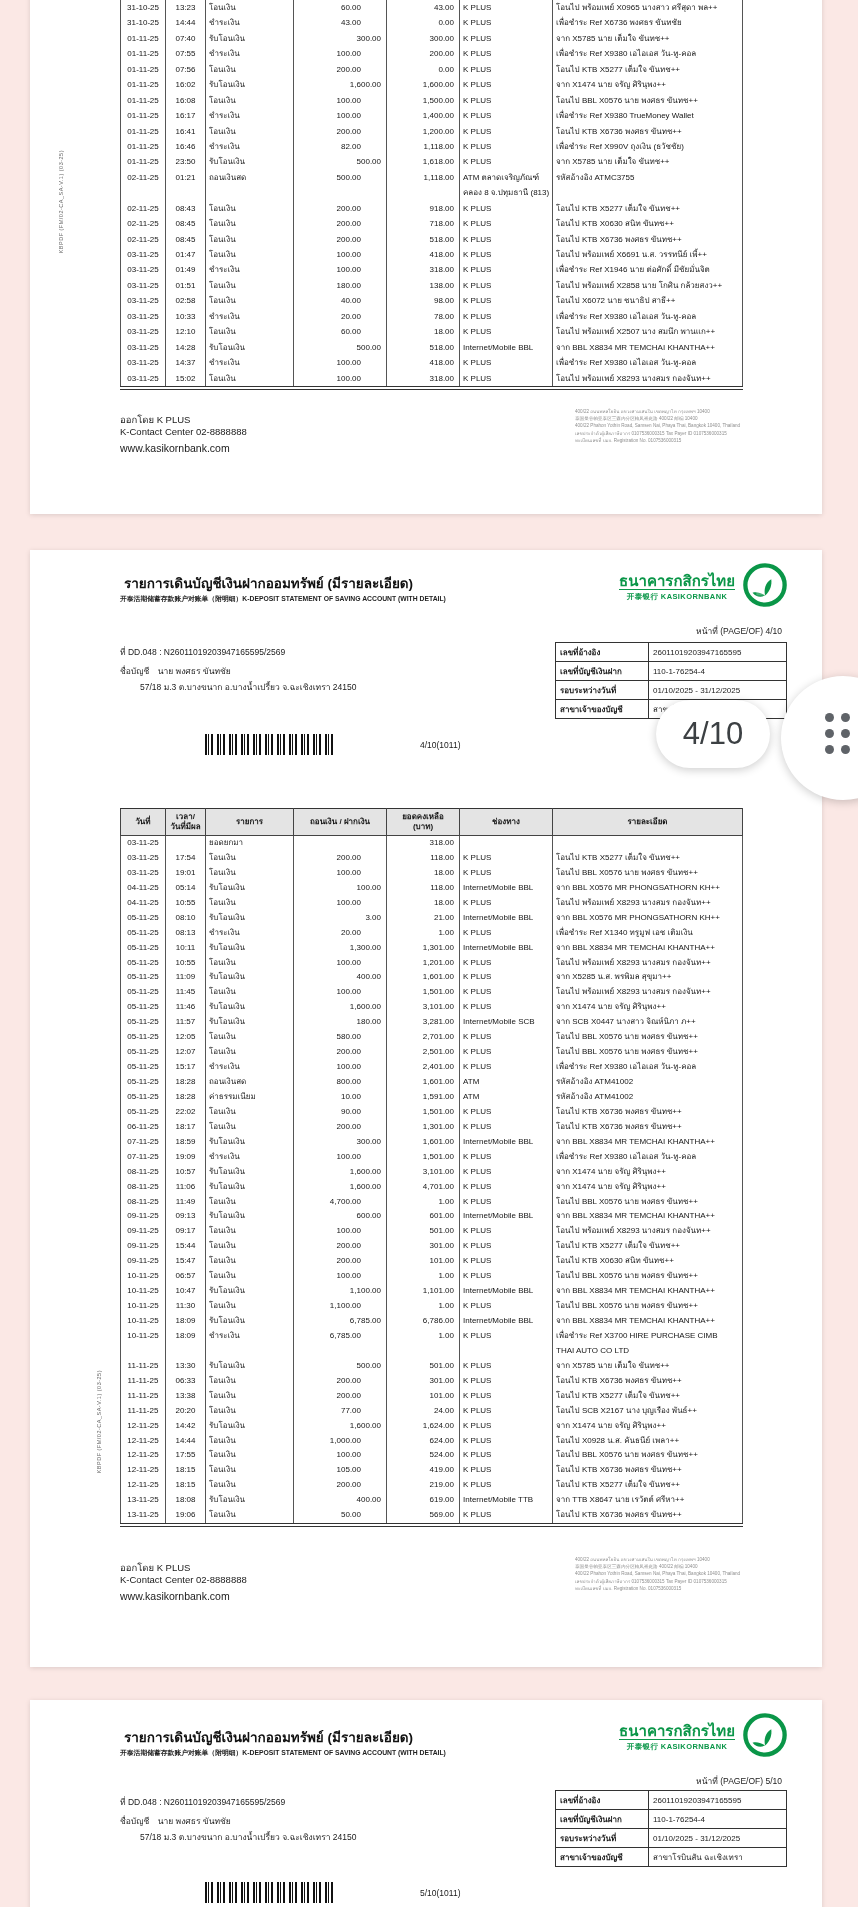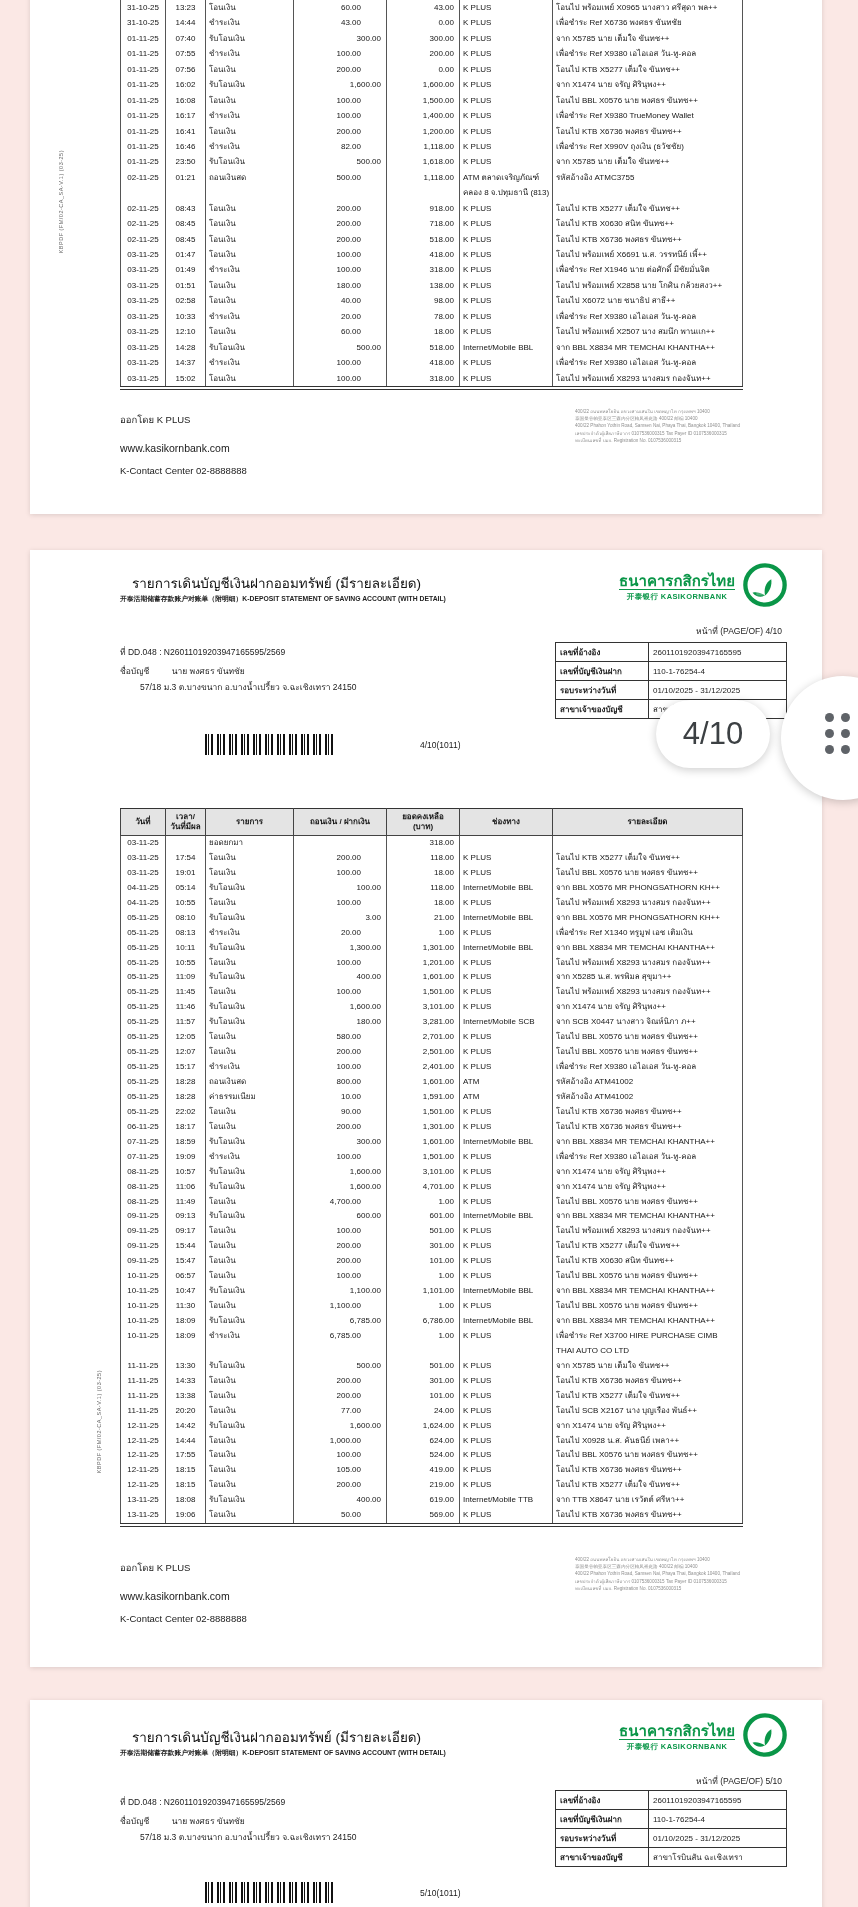--- a/index.html
+++ b/index.html
@@ -22,42 +22,42 @@
   .p4t .ln{height:14.95px;line-height:14.95px;}
   .tc{text-align:center;}
   .c-amt{text-align:right;}
   .c-amt.w .ln{padding-right:22px;}
   .c-amt.dp .ln{padding-right:2px;}
   .c-bal{text-align:right;}
   .c-bal .ln{padding-right:2px;}
   .hdr2{display:block;}
 
   
-  .st-title{position:absolute;left:102px;top:22px;font-size:13.5px;font-weight:normal;color:#111;white-space:nowrap;}
+  .st-title{position:absolute;left:94px;top:22px;font-size:13.5px;font-weight:bold;color:#111;white-space:nowrap;}
   .st-sub{position:absolute;left:90px;top:44px;font-size:6.8px;font-weight:bold;color:#222;white-space:nowrap;}
   .logo{position:absolute;right:34px;top:12px;display:flex;align-items:center;gap:7px;}
   .logo-txt{text-align:center;}
   .bank-th{font-size:15px;font-weight:bold;color:#0a9648;line-height:17px;white-space:nowrap;}
   .bank-en{border-top:1.5px solid #0a9648;color:#0a9648;font-size:7.5px;font-weight:bold;
            letter-spacing:0.4px;padding-top:2px;white-space:nowrap;}
   .pageof{position:absolute;right:40px;top:74px;font-size:8.5px;color:#222;}
   .doc-no{position:absolute;left:90px;top:95px;font-size:8.5px;}
   .acct{position:absolute;left:90px;top:114px;font-size:8.5px;}
-  .acct .nm{margin-left:20px;}
+  .acct .nm{margin-left:6px;}
   .addr{position:absolute;left:110px;top:130px;font-size:8.5px;}
   .info-table{position:absolute;left:525px;top:92px;width:232px;border-collapse:collapse;font-size:8px;}
   .info-table td{border:1px solid #333;padding:2px 4px;height:14px;white-space:nowrap;overflow:hidden;}
   .info-table .lbl{font-weight:bold;width:84px;}
   .barcode{position:absolute;left:175px;top:184px;width:130px;height:21px;
      background:repeating-linear-gradient(90deg,#111 0 1.6px,#fff 1.6px 2.8px,#111 2.8px 3.6px,#fff 3.6px 6px,#111 6px 7.8px,#fff 7.8px 8.8px,#111 8.8px 9.4px,#fff 9.4px 12px);}
   .barcode-label{position:absolute;left:390px;top:190px;font-size:8.5px;}
 
   
   .foot-issued{position:absolute;left:90px;font-size:9.5px;}
-  .foot-contact{position:absolute;left:90px;font-size:9.5px;margin-top:39px;}
+  .foot-contact{position:absolute;left:90px;font-size:9.5px;}
   .foot-web{position:absolute;left:90px;font-size:10.5px;}
   .fineprint{position:absolute;left:545px;width:215px;font-size:4.6px;line-height:7.2px;color:#8f8f8f;}
   .side-code{position:absolute;writing-mode:vertical-rl;transform:rotate(180deg);
              font-size:5.5px;color:#666;letter-spacing:0.5px;white-space:nowrap;}
 
   
   .page-pill{position:absolute;left:656px;top:700px;width:114px;height:68px;border-radius:34px;background:#fff;
      box-shadow:0 2px 10px rgba(0,0,0,0.20);display:flex;align-items:center;justify-content:center;
      font-size:31px;color:#3c4043;z-index:10;}
   .menu-fab{position:absolute;left:781px;top:676px;width:124px;height:124px;border-radius:50%;background:#fff;
@@ -1539,21 +1539,21 @@
             </td>
             <td class="c-det">
               <div class="ln">จาก X5785 นาย เต็มใจ ขันทช++</div>
             </td>
           </tr>
           <tr>
             <td class="c-date tc">
               <div class="ln">11-11-25</div>
             </td>
             <td class="c-time tc">
-              <div class="ln">14:33</div>
+              <div class="ln">06:33</div>
             </td>
             <td class="c-type">
               <div class="ln">โอนเงิน</div>
             </td>
             <td class="c-amt w">
               <div class="ln">200.00</div>
             </td>
             <td class="c-bal">
               <div class="ln">301.00</div>
             </td>

